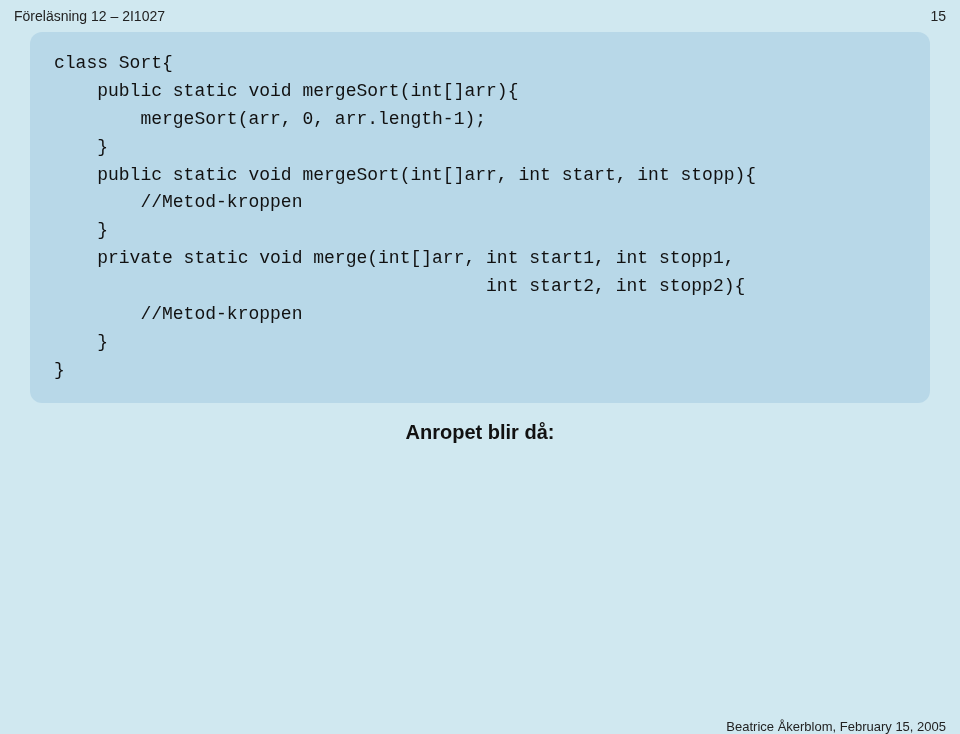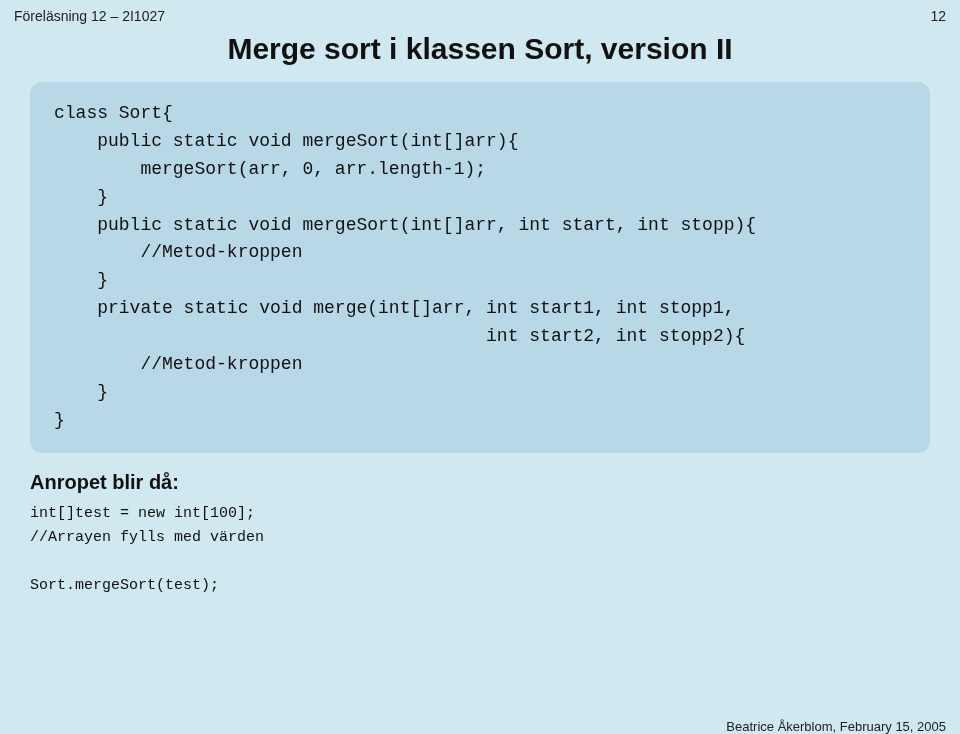--- a/index.html
+++ b/index.html
@@ -62,20 +62,21 @@
       line-height: 1.55;
       white-space: pre;
     }
 
     .section-label {
       font-size: 20px;
       font-weight: bold;
       color: #111;
       margin-bottom: 8px;
       margin-top: 4px;
+      text-align: center;
     }
 
     .bottom-code {
       font-family: 'Courier New', Courier, monospace;
       font-size: 15px;
       color: #111;
       line-height: 1.6;
       white-space: pre;
       margin-bottom: 0;
     }
@@ -86,42 +87,37 @@
       right: 14px;
       font-size: 13px;
       color: #222;
     }
   </style>
 </head>
 <body>
 
 <div class="header">
   <span class="header-title">Föreläsning 12 – 2I1027</span>
-  <span class="header-page">12</span>
+  <span class="header-page">15</span>
 </div>
 
 <div class="main-content">
-  <div class="slide-title">Merge sort i klassen Sort, version II</div>
 
   <div class="code-box">
     <pre class="code-text">class Sort{
     public static void mergeSort(int[]arr){
         mergeSort(arr, 0, arr.length-1);
     }
     public static void mergeSort(int[]arr, int start, int stopp){
         //Metod-kroppen
     }
     private static void merge(int[]arr, int start1, int stopp1,
                                         int start2, int stopp2){
         //Metod-kroppen
     }
 }</pre>
   </div>
 
   <div class="section-label">Anropet blir då:</div>
 
-  <pre class="bottom-code">int[]test = new int[100];
-//Arrayen fylls med värden
-
-Sort.mergeSort(test);</pre>
 </div>
 
 <div class="footer">Beatrice Åkerblom, February 15, 2005</div>
 
 </body></html>

